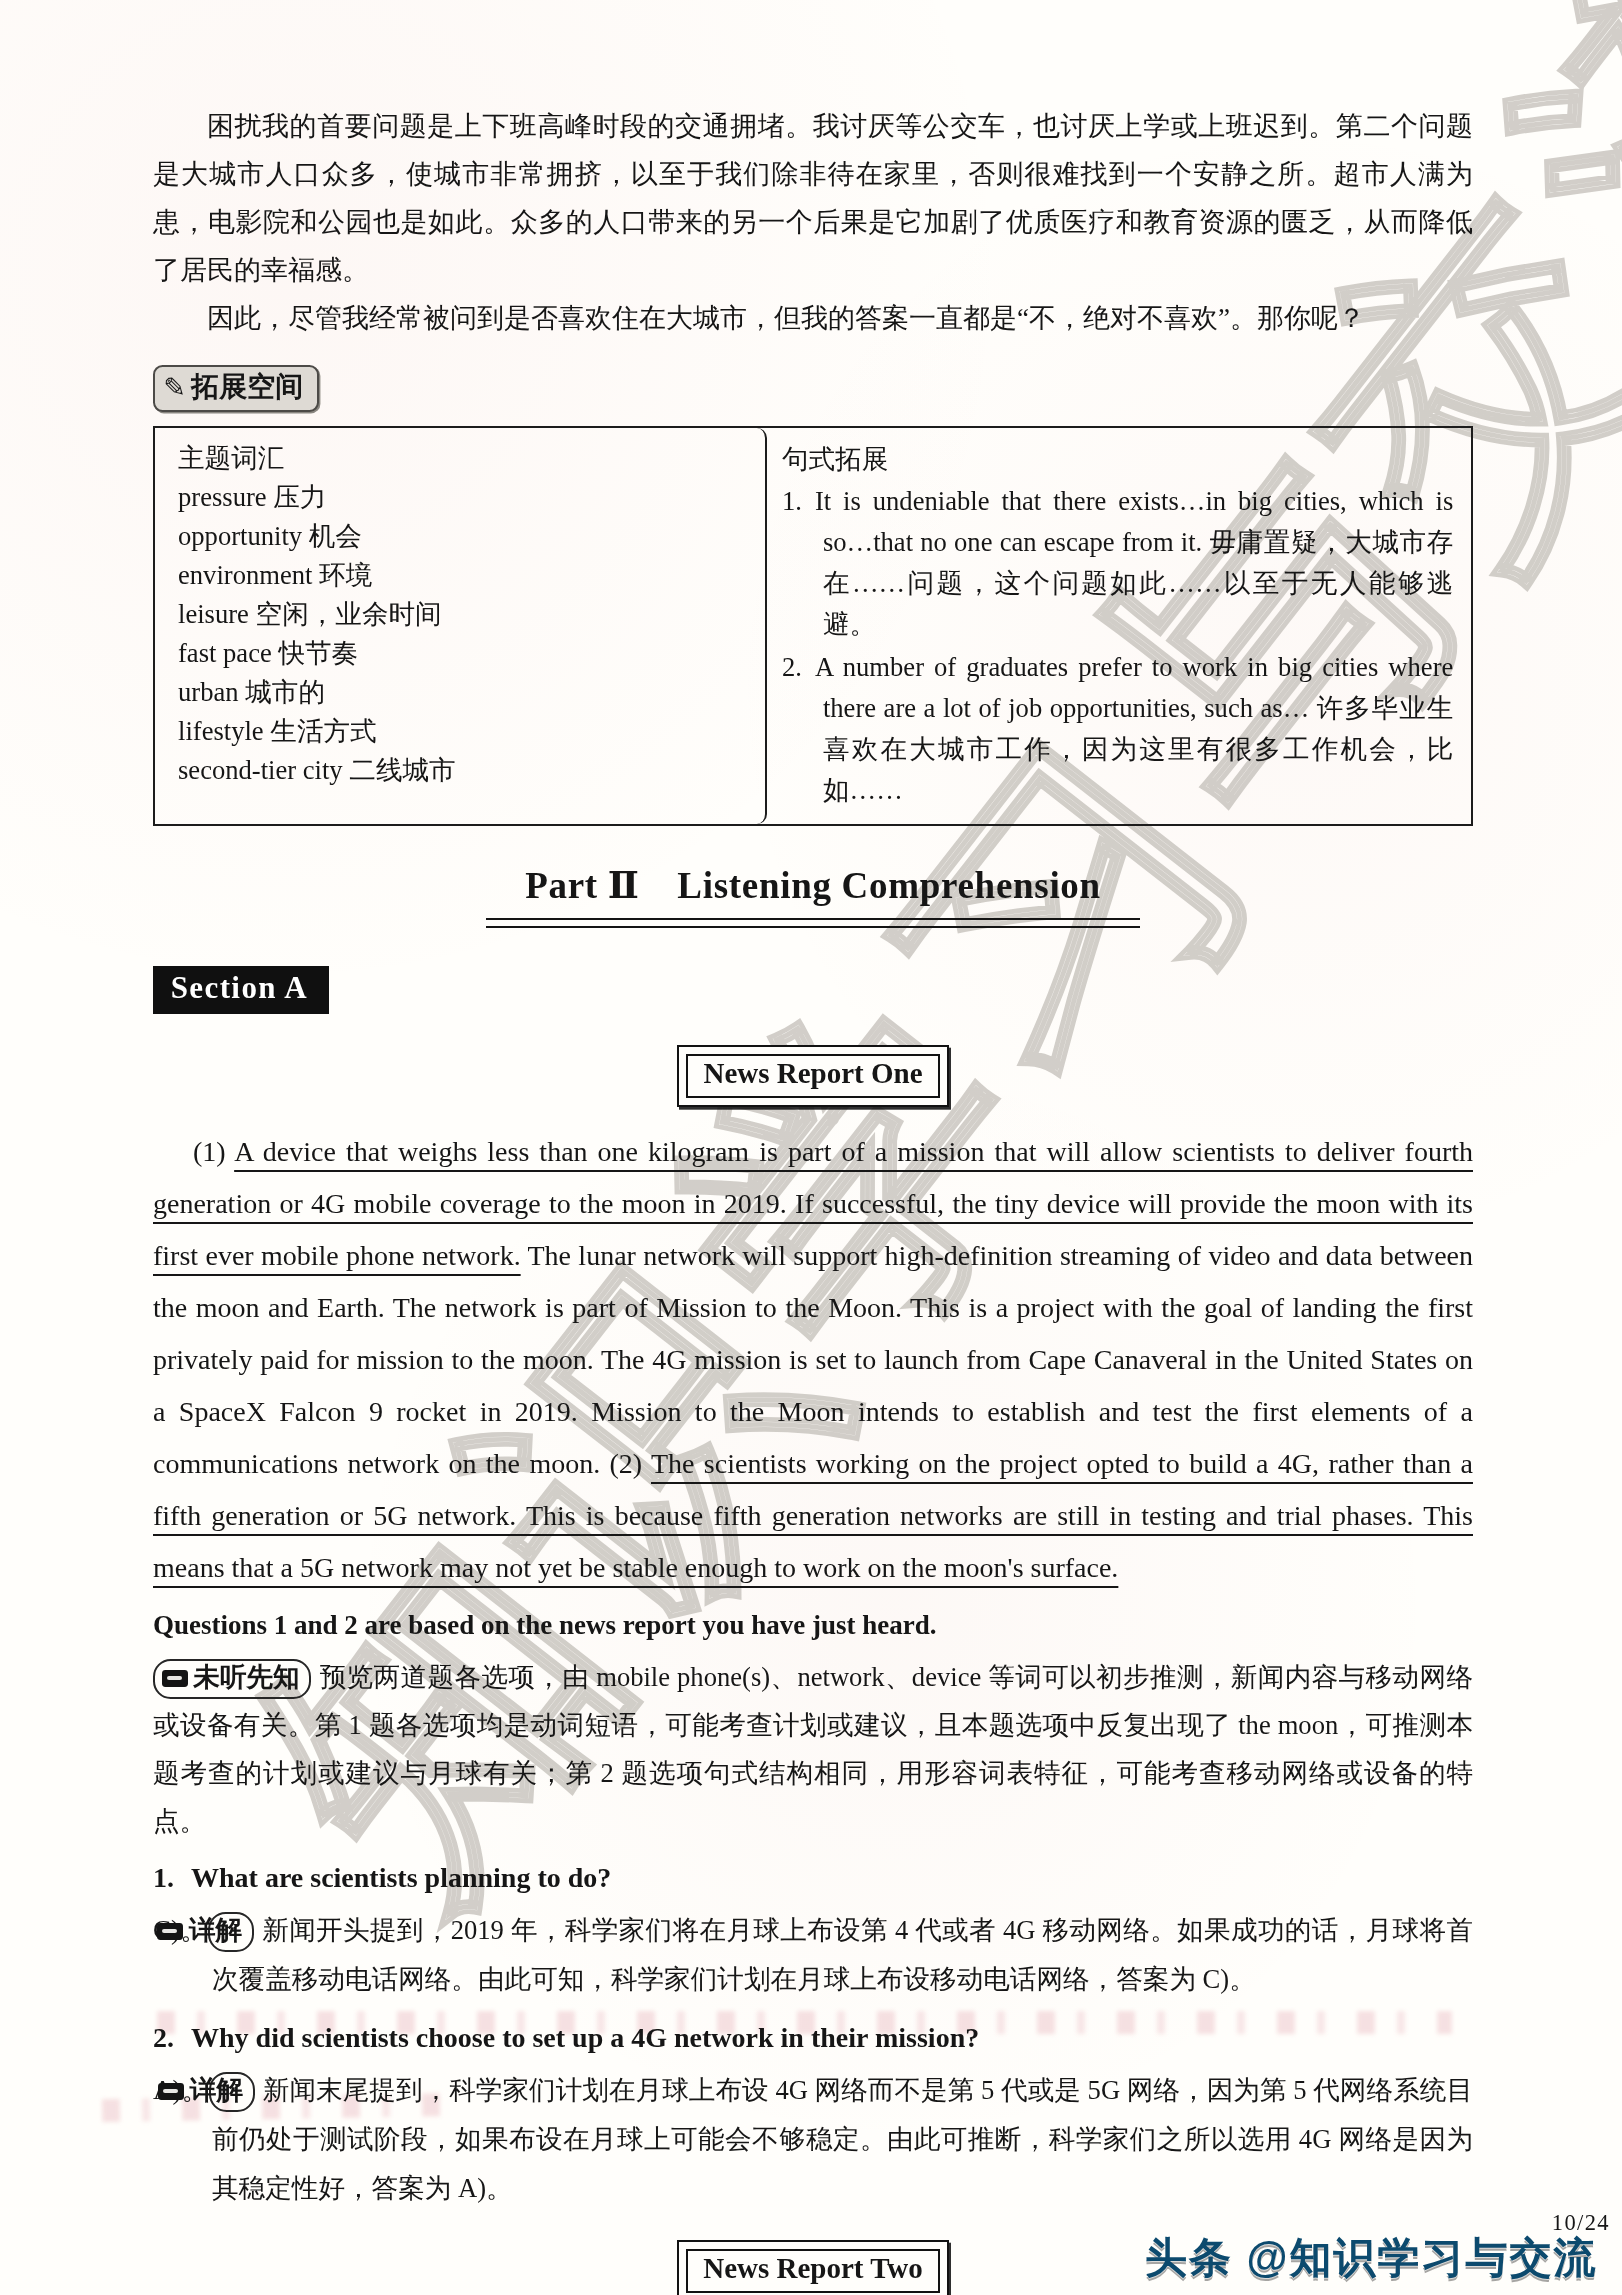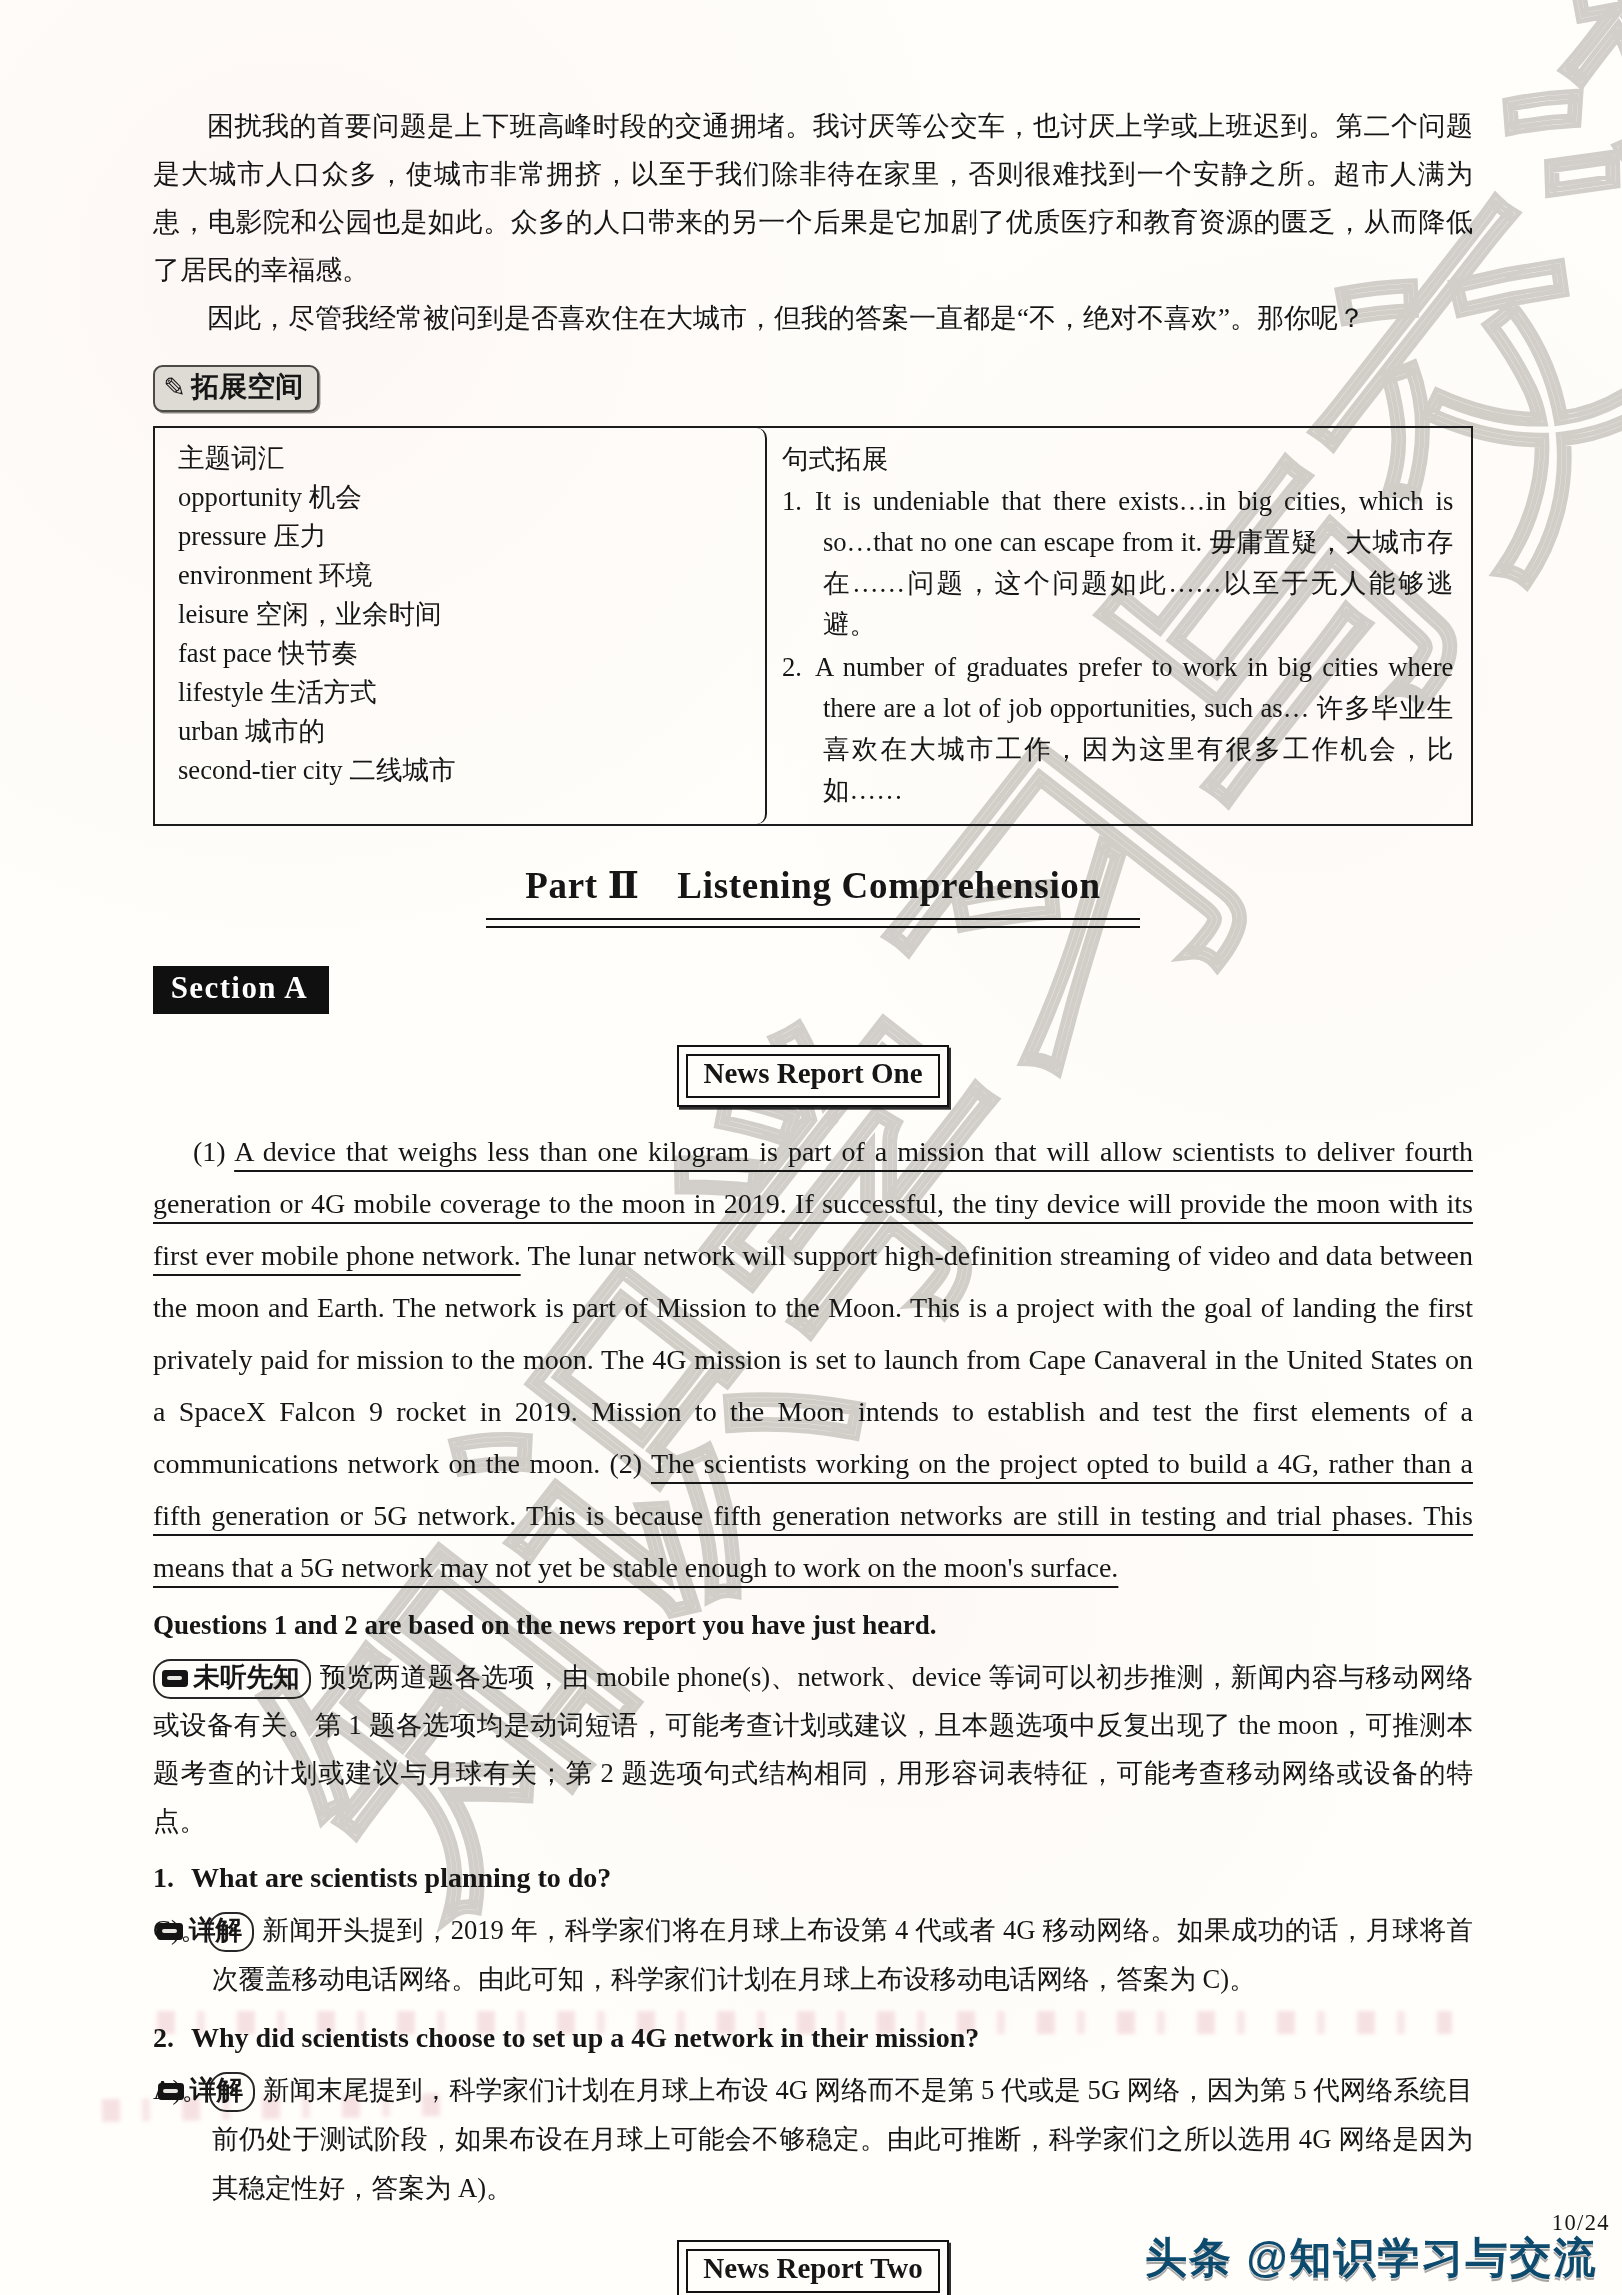--- a/index.html
+++ b/index.html
@@ -186,27 +186,27 @@
     
     <div class="exp-badge">
       <span class="pencil">✎</span>
       <span>拓展空间</span>
     </div>
 
     
     <div class="exp-table">
       <div class="exp-left">
         <div class="tbl-header">主题词汇</div>
+        <div>pressure 压力</div>
         <div>opportunity 机会</div>
-        <div>pressure 压力</div>
         <div>environment 环境</div>
         <div>leisure 空闲，业余时间</div>
         <div>fast pace 快节奏</div>
+        <div>urban 城市的</div>
         <div>lifestyle 生活方式</div>
-        <div>urban 城市的</div>
         <div>second-tier city 二线城市</div>
       </div>
       <div class="exp-right">
         <div class="tbl-header">句式拓展</div>
         <div class="pat-item">
           <span class="num">1.</span><span>It is undeniable that there exists…in big cities, which is so…that no one can escape from it.</span>
           <span>毋庸置疑，大城市存在……问题，这个问题如此……以至于无人能够逃避。</span>
         </div>
         <div class="pat-item">
           <span class="num">2.</span><span>A number of graduates prefer to work in big cities where there are a lot of job opportunities, such as…</span>

